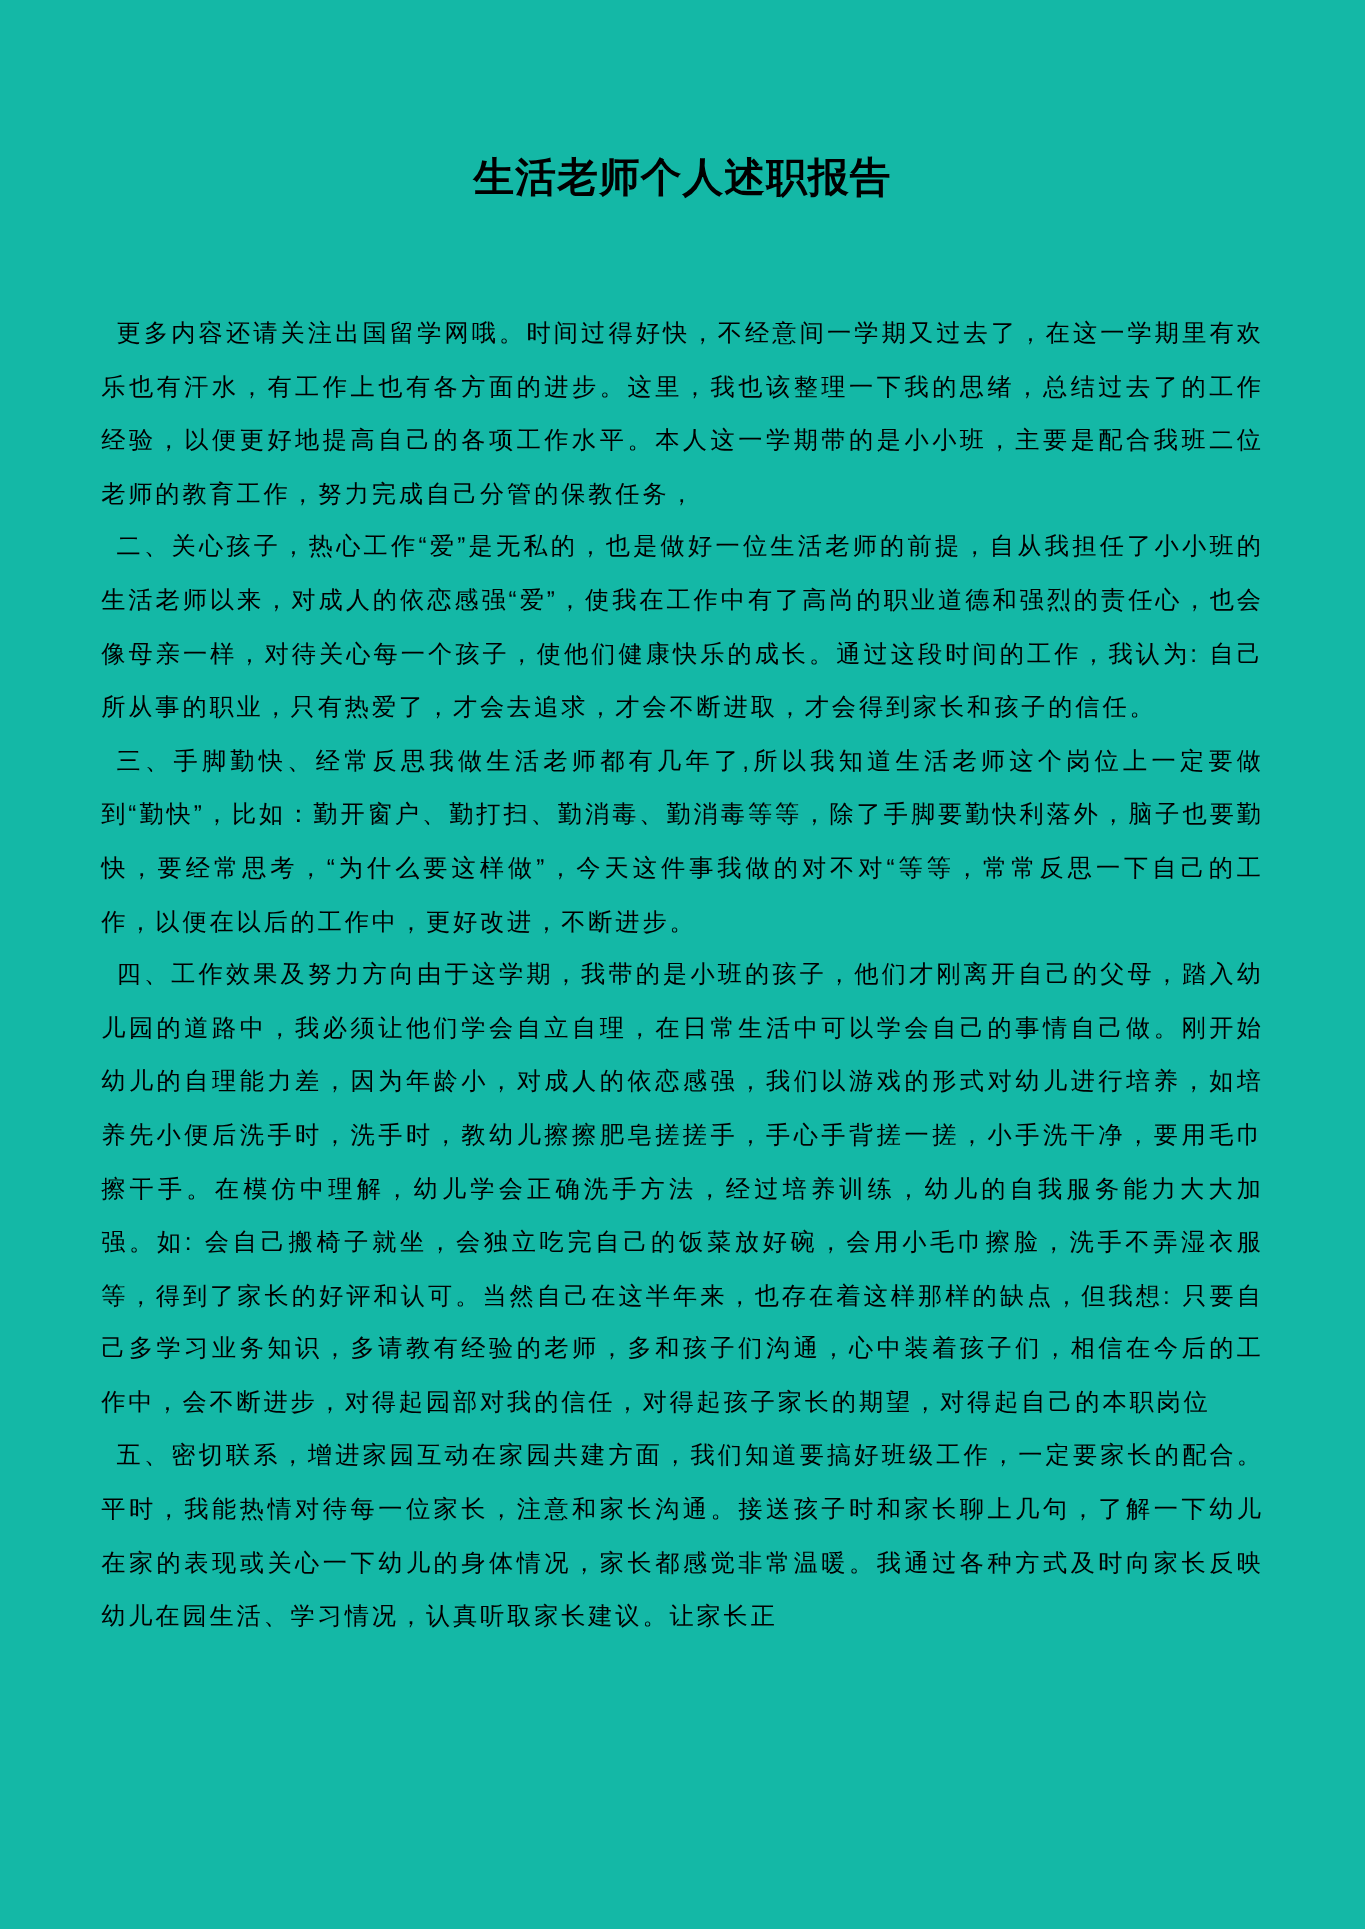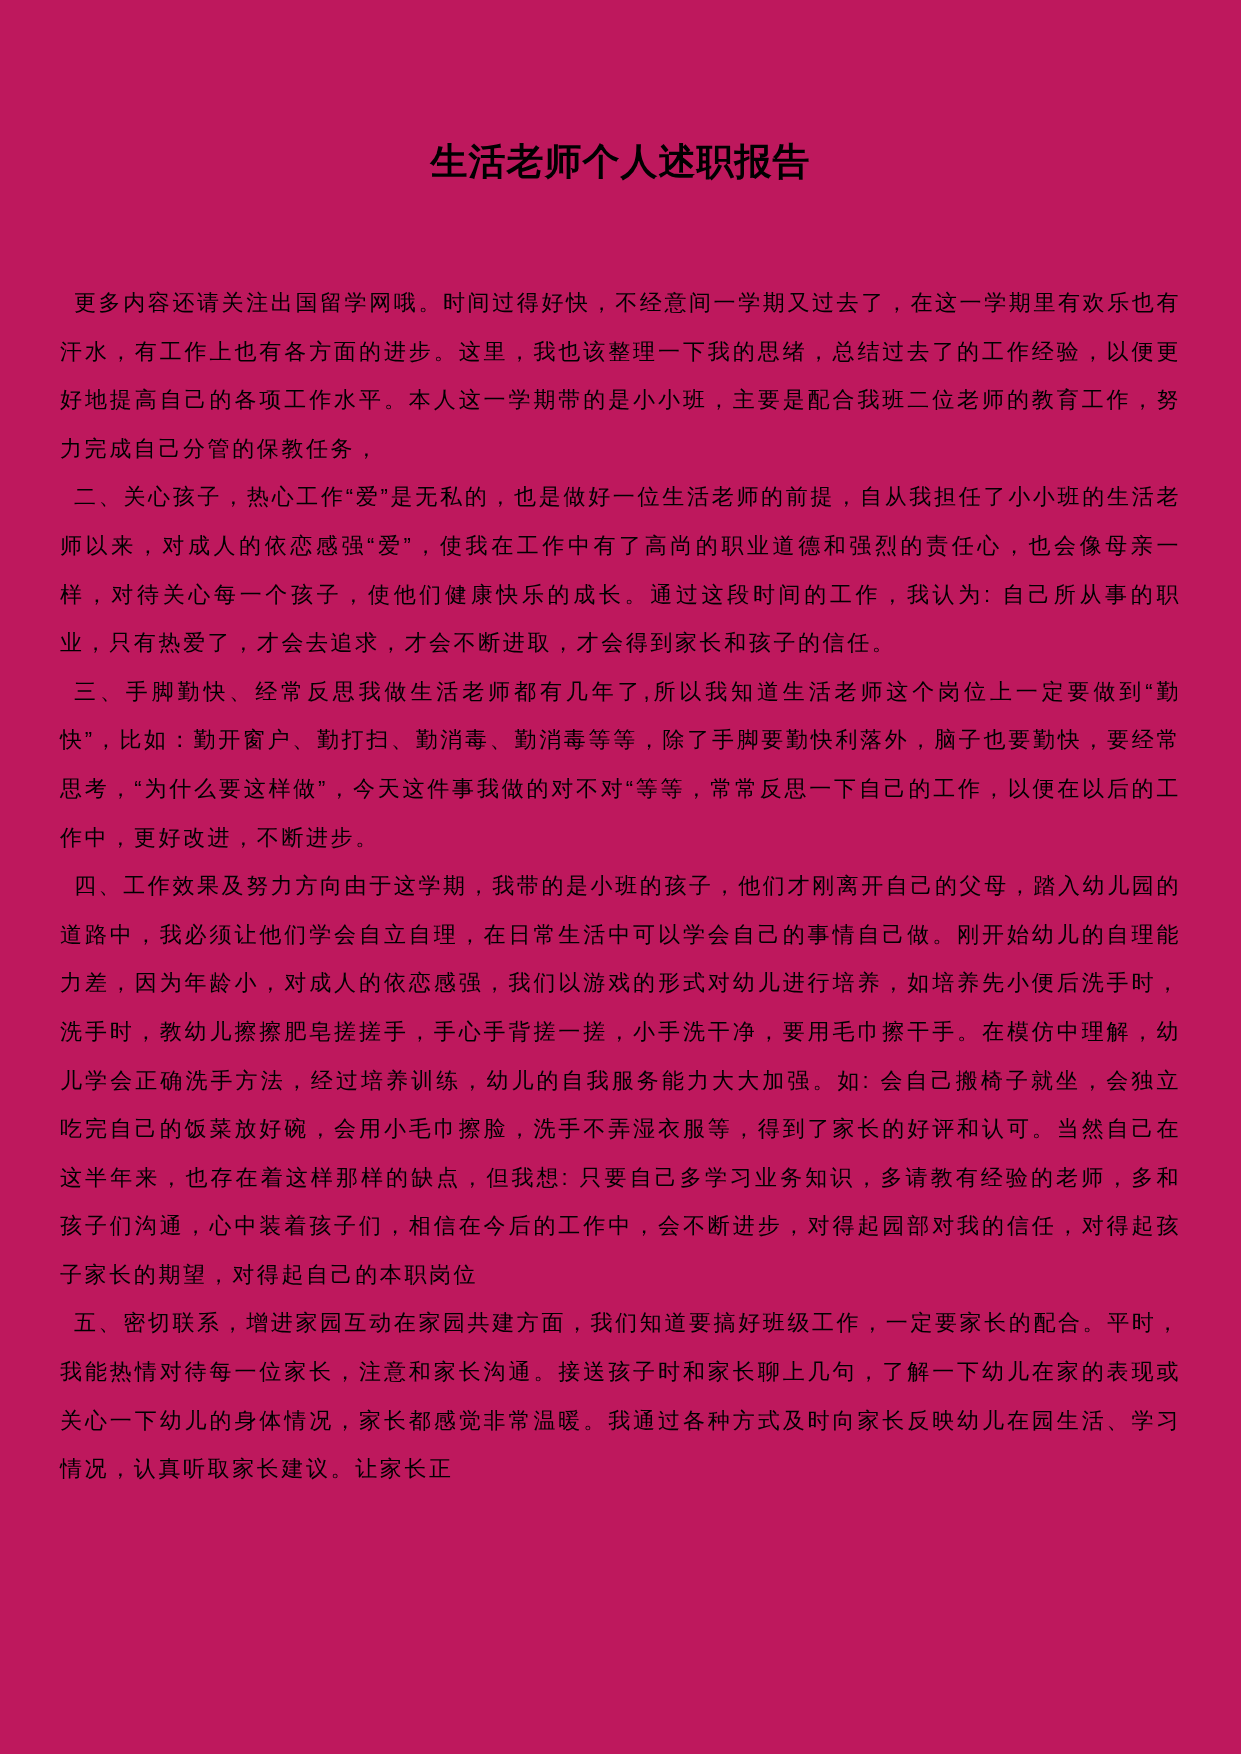--- a/index.html
+++ b/index.html
@@ -4,39 +4,39 @@
 <style>
   html, body {
     margin: 0;
     padding: 0;
     background: #ffffff;
   }
   .page {
     position: relative;
     width: 1241px;
     height: 1754px;
-    background: #be185d;
+    background: #14b8a6;
     color: #000000;
     font-family: "Liberation Sans", "DejaVu Sans", sans-serif;
     overflow: hidden;
     box-sizing: border-box;
   }
   .doc-title {
     margin: 0;
     padding-top: 140px;
     text-align: center;
     font-size: 37px;
     line-height: 44px;
     font-weight: bold;
     letter-spacing: 1px;
     color: #000000;
   }
   .doc-body {
     margin-top: 95px;
-    padding: 0 60px;
+    padding: 0 92px;
     font-size: 22px;
     line-height: 48.6px;
     letter-spacing: 2.6px;
     text-align: justify;
     color: #000000;
   }
   .doc-body p {
     margin: 0;
     text-indent: 14px;
     word-break: break-all;

